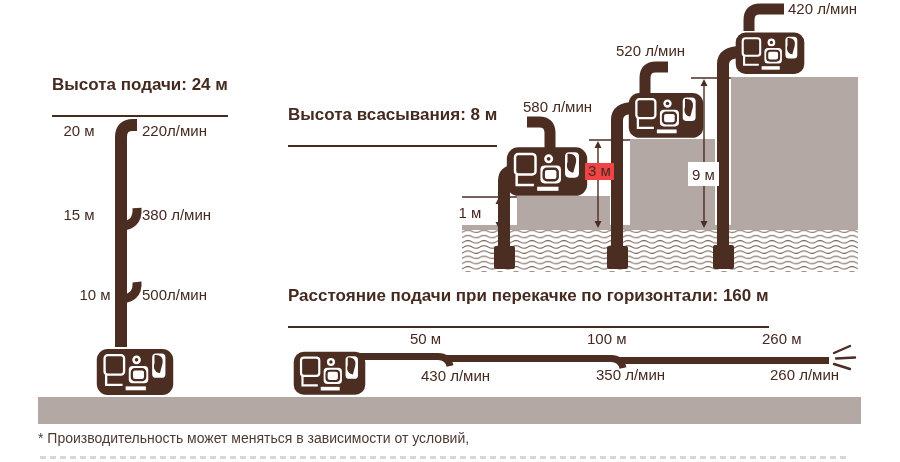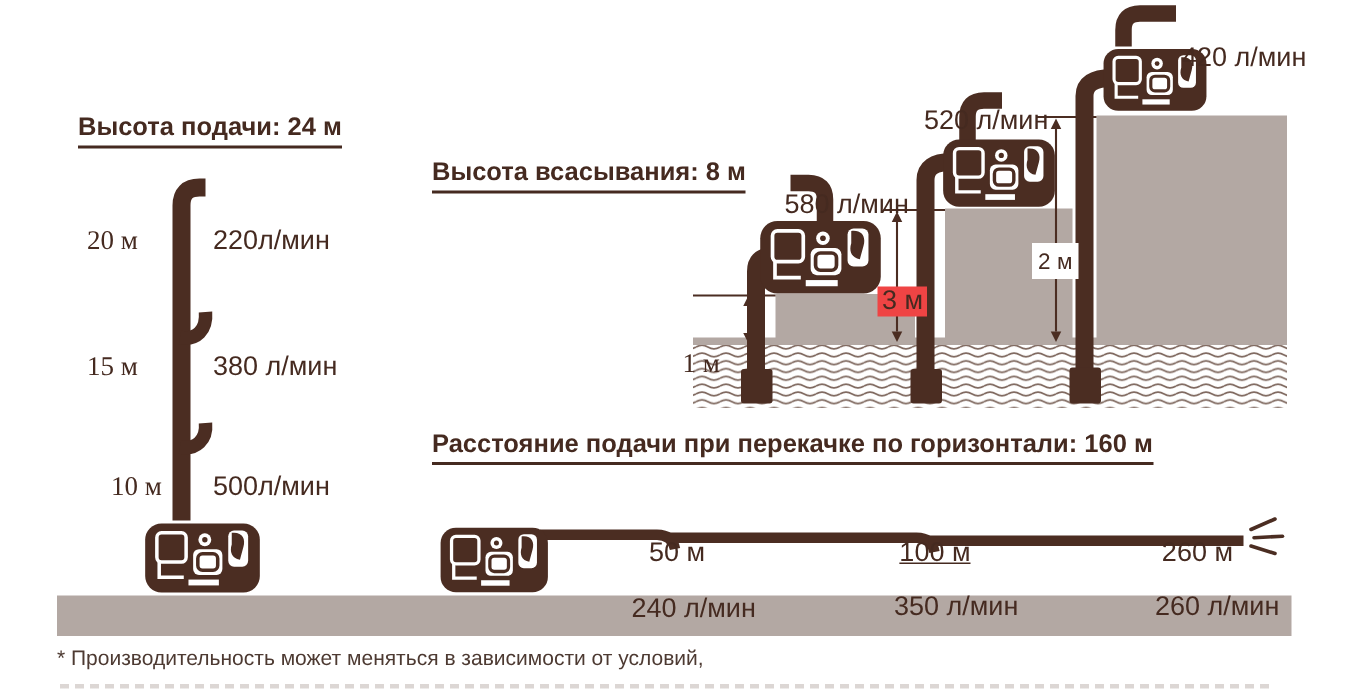--- a/index.html
+++ b/index.html
@@ -6,28 +6,28 @@
     --brown:#4b2d22; --text:#452a20; --gray:#b3a8a3; --wave:#7b645a;
   }
   html,body{margin:0;padding:0;background:#fff;}
   .stage{
     position:relative;width:900px;height:462px;background:#fff;overflow:hidden;
     font-family:"Liberation Sans", sans-serif;
   }
   .stage > svg{position:absolute;left:0;top:0;}
   .heading{
     position:absolute;color:var(--text);font-size:17px;font-weight:bold;
-    white-space:nowrap;padding-bottom:2px;border-bottom:2px solid currentColor;
+    white-space:nowrap;padding-bottom:20px;border-bottom:2px solid currentColor;
     line-height:1.1;
   }
   .lbl{
-    position:absolute;color:var(--text);font-size:18px;line-height:1.1;white-space:nowrap;margin-top:28px;
+    position:absolute;color:var(--text);font-size:15px;line-height:1.1;white-space:nowrap;
   }
-  .lbl.right{text-align:left;font-family:Liberation Serif, serif;}
-  .lbl.center{text-align:right;}
+  .lbl.right{text-align:center;}
+  .lbl.center{text-align:left;}
   .whitebg{background:#ef4444;padding:0 3px;}
   .box5{
     position:absolute;background:#fff;display:flex;align-items:center;justify-content:center;
     color:var(--text);font-size:15px;
   }
   .footnote{
     position:absolute;color:#4d3a32;font-size:14px;white-space:nowrap;
   }
   .cropline{
     position:absolute;height:3px;opacity:.5;
@@ -129,26 +129,26 @@
   <div class="lbl" style="left:142px;top:207px;">380 л/мин</div>
   <div class="lbl right" style="left:74px;top:287px;width:42px;">10 м</div>
   <div class="lbl" style="left:142px;top:287px;">500л/мин</div>
 
   <div class="heading" style="left:288px;top:80px;margin-top:26px;">Высота всасывания: 8 м</div>
   <div class="lbl" style="left:523px;top:99px;">580 л/мин</div>
   <div class="lbl" style="left:616px;top:43px;">520 л/мин</div>
   <div class="lbl" style="left:788px;top:1px;">420 л/мин</div>
   <div class="lbl right" style="left:455px;top:205px;width:30px;">1 м</div>
   <div class="lbl whitebg" style="left:585px;top:163px;">3 м</div>
-  <div class="box5" style="left:688px;top:162px;width:31px;height:24px;">2 м</div>
+  <div class="box5" style="left:688px;top:162px;width:31px;height:24px;">9 м</div>
 
   <div class="heading" style="left:288px;top:287px;text-align:center;">Расстояние подачи при перекачке по горизонтали: 160 м</div>
   <div class="lbl center" style="left:410px;top:331px;width:60px;">50 м</div>
-  <div class="lbl" style="left:421px;top:368px;">240 л/мин</div>
-  <div class="lbl center" style="left:587px;top:331px;width:60px;text-decoration:underline;">100 м</div>
+  <div class="lbl" style="left:421px;top:368px;">430 л/мин</div>
+  <div class="lbl center" style="left:587px;top:331px;width:60px;">100 м</div>
   <div class="lbl" style="left:596px;top:367px;">350 л/мин</div>
   <div class="lbl center" style="left:762px;top:331px;width:60px;">260 м</div>
   <div class="lbl" style="left:770px;top:367px;">260 л/мин</div>
 
   <div class="footnote" style="left:38px;top:430px;">* Производительность может меняться в зависимости от условий,</div>
   <div class="cropline" style="left:40px;top:456px;width:808px;"></div>
 
 </div>
 
 </body></html>

